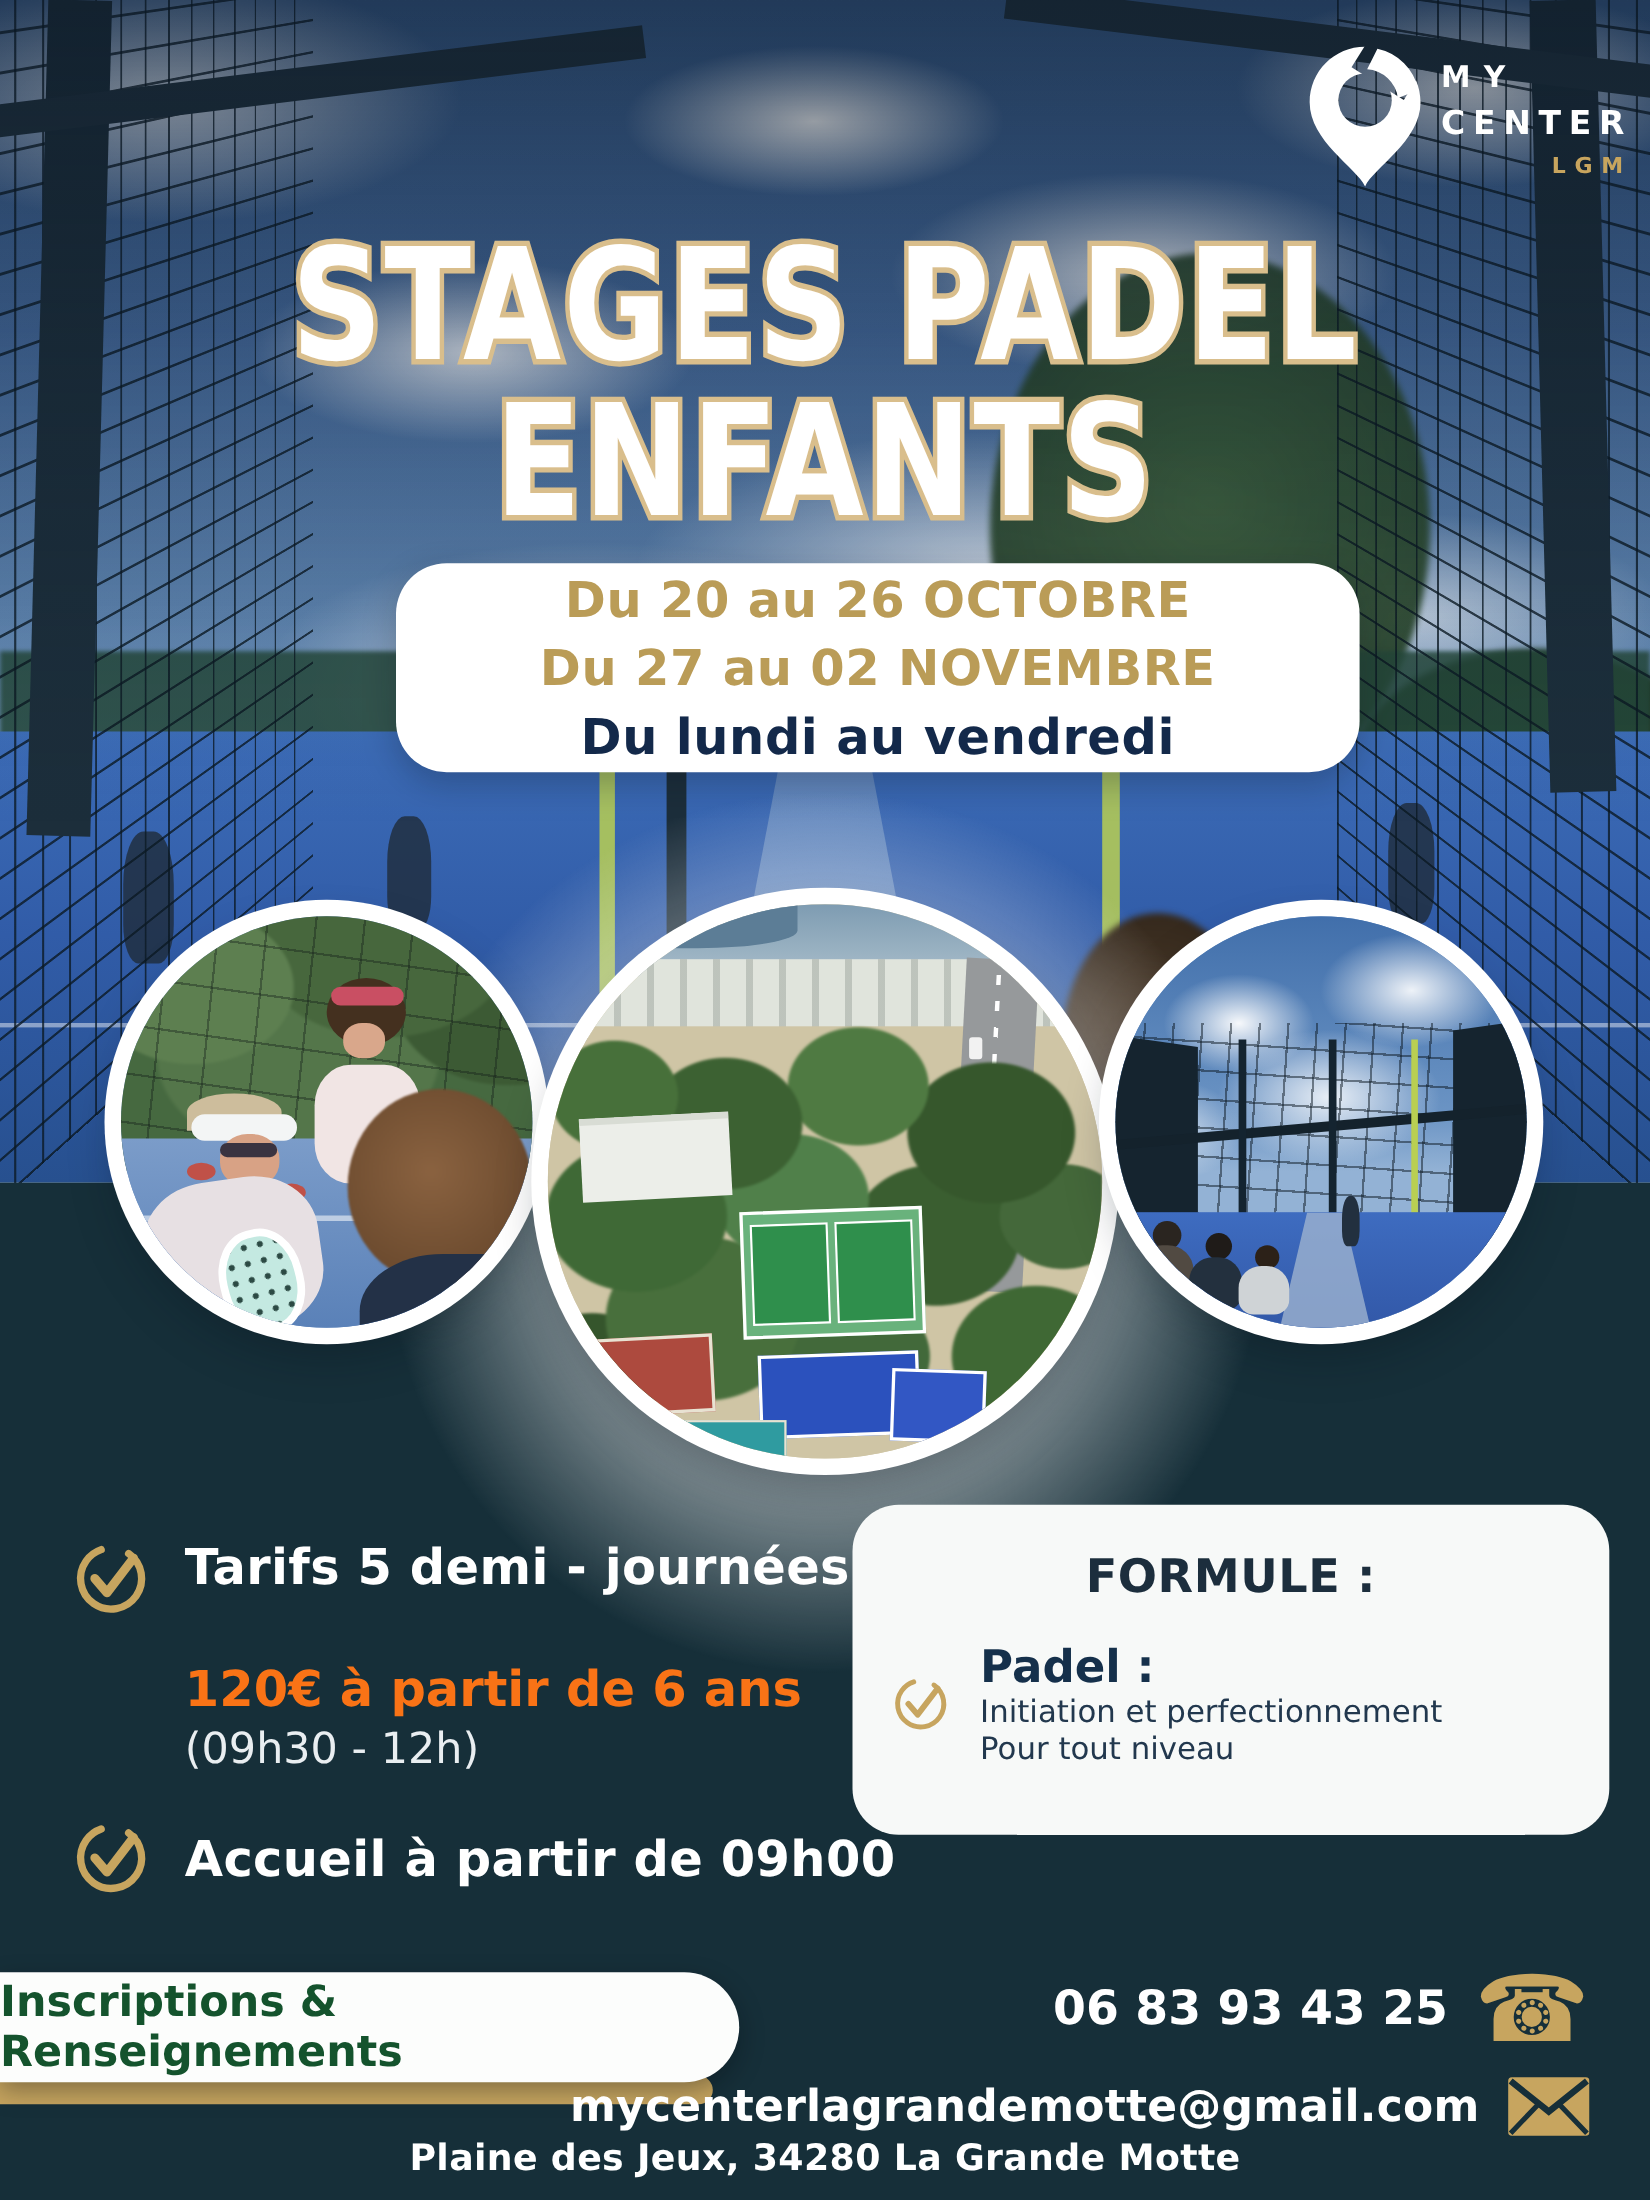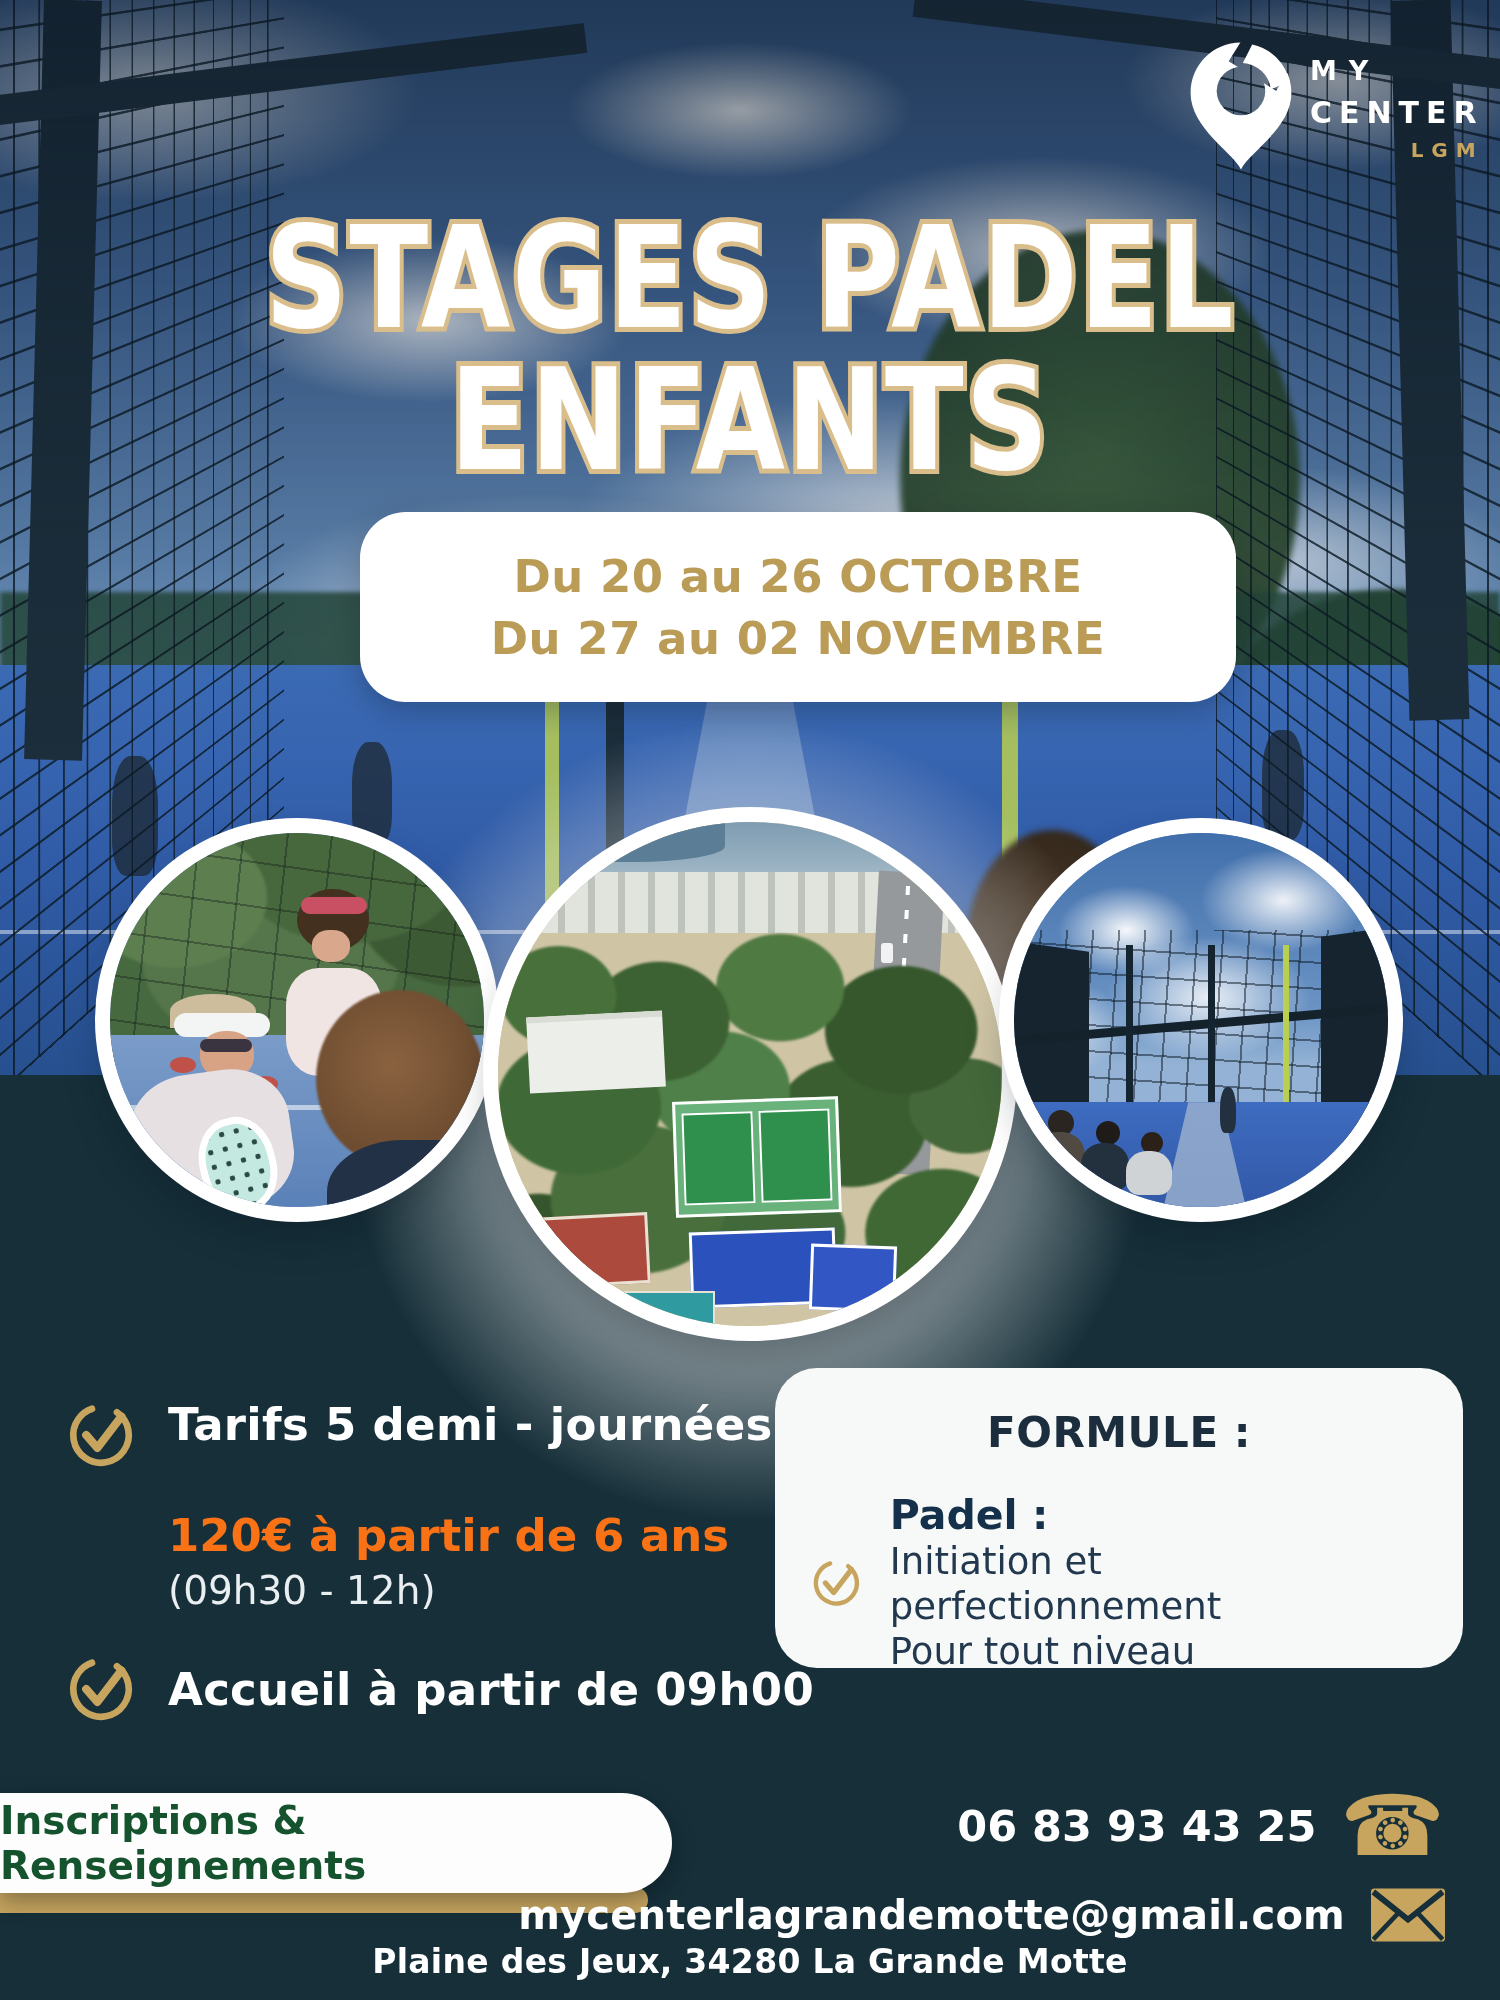--- a/index.html
+++ b/index.html
@@ -165,21 +165,21 @@
   .ci-title{font-size:45px;font-weight:800;color:#fff;letter-spacing:.3px;}
   .ci-price{font-size:45px;font-weight:800;color:#f97316;margin-top:58px;}
   .ci-time{font-size:39px;font-weight:400;color:#e9eef1;margin-top:6px;}
   .item1{left:64px;top:1398px;}
   .item2{left:64px;top:1652px;align-items:center;}
 
   .formule{left:775px;top:1368px;width:688px;height:300px;background:#f7f9f8;border-radius:42px;z-index:7;}
   .formule .head{text-align:center;margin-top:40px;font-size:42px;font-weight:800;color:#1c2e3d;letter-spacing:.5px;}
   .formule .row{display:flex;align-items:center;gap:26px;margin:34px 30px 0 34px;}
   .f-sport{font-size:41px;font-weight:800;color:#15304b;}
-  .f-desc{font-size:37px;font-weight:400;color:#22384e;line-height:1.22;}
+  .f-desc{font-size:28px;font-weight:400;color:#22384e;line-height:1.22;}
 
   .cta{left:0;top:1793px;width:672px;height:100px;background:#fcfdfc;border-radius:0 50px 50px 0;z-index:7;
     display:flex;align-items:center;justify-content:center;box-shadow:0 8px 22px rgba(5,12,18,.35);}
   .cta span{font-size:39px;font-weight:800;color:#14532d;}
   .goldbar{left:0;top:1887px;width:648px;height:26px;background:#c7a55f;border-radius:0 14px 14px 0;z-index:6;}
 
   .phone-row{left:0;top:1788px;width:1445px;display:flex;justify-content:flex-end;align-items:center;gap:24px;z-index:7;}
   .phone-row .num{font-size:43px;font-weight:800;color:#fff;}
   .phone-glyph{font-size:84px;line-height:76px;color:#c7a55f;font-family:"DejaVu Sans",sans-serif;}
   .email-row{left:0;top:1888px;width:1445px;display:flex;justify-content:flex-end;align-items:center;gap:26px;z-index:7;}
@@ -238,20 +238,21 @@
   </div>
 
   <div class="title abs">
     <span class="line">STAGES PADEL</span>
     <span class="line">ENFANTS</span>
   </div>
 
   <div class="dates abs">
     <div class="d">Du 20 au 26 OCTOBRE</div>
     <div class="d">Du 27 au 02 NOVEMBRE</div>
+    <div class="d d3">Du lundi au vendredi</div>
   </div>
 
   <div class="glow abs"></div>
 
   <div class="circle c-left abs">
     <div class="art">
       <div class="la-foliage abs"></div>
       <div class="la-grid abs"></div>
       <div class="la-court abs"></div>
       <div class="la-line abs"></div>

